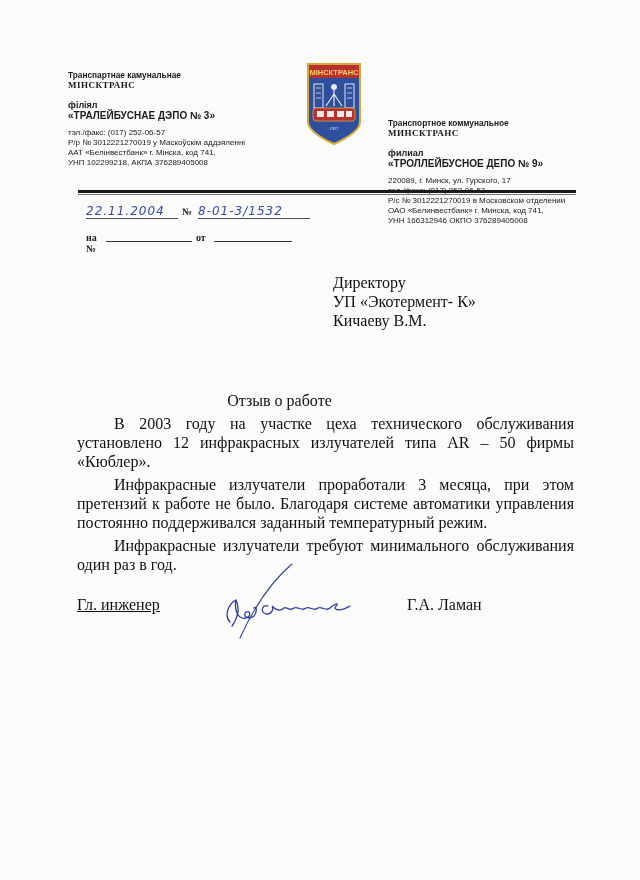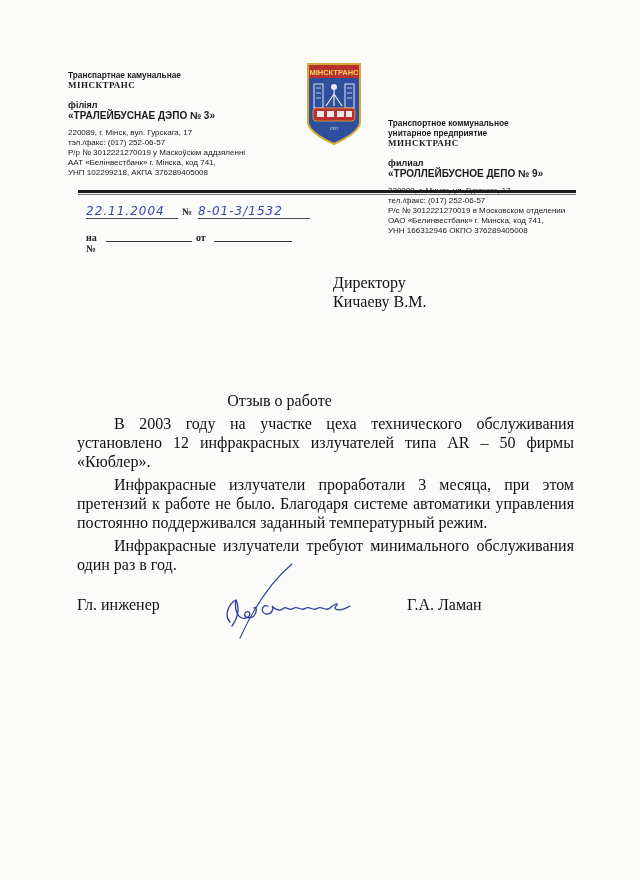--- a/index.html
+++ b/index.html
@@ -44,36 +44,35 @@
   .ref-line2 { position: absolute; left: 128px; top: 0; width: 78px; }
 
   .addressee { position: absolute; left: 333px; top: 273px; font-size: 16px; line-height: 19px; }
 
   .title { position: absolute; left: 0; width: 559px; top: 392px; text-align: center; font-size: 16px; }
 
   .body-text { position: absolute; left: 77px; width: 497px; top: 414px; font-size: 16px; line-height: 19px; text-align: justify; }
   .body-text p { margin: 0 0 4px 0; text-indent: 37px; }
 
   .sign-row { position: absolute; top: 596px; left: 77px; width: 500px; font-size: 16px; }
-  .sign-role { position: absolute; left: 0; top: 0; }
+  .sign-role { position: absolute; left: 0; top: 0; text-decoration: underline; }
   .sign-name { position: absolute; left: 330px; top: 0; }
   .signature { position: absolute; left: 210px; top: 560px; width: 180px; height: 80px; }
 </style>
 </head>
 <body>
 
 <div class="page">
 
   <div class="lh-block lh-left">
     <div class="lh-org">Транспартнае камунальнае</div>
     <div class="lh-brand">МІНСКТРАНС</div>
     <div class="lh-branch">філіял</div>
     <div class="lh-depot">«ТРАЛЕЙБУСНАЕ ДЭПО № 3»</div>
     <div class="lh-addr">
-      <div>220089, г. Мінск, вул. Гурскага, 17</div>
       <div>тэл./факс: (017) 252-06-57</div>
       <div>Р/р № 3012221270019 у Маскоўскім аддзяленні</div>
       <div>ААТ «Белінвестбанк» г. Мінска, код 741,</div>
       <div>УНП 102299218, АКПА 376289405008</div>
     </div>
   </div>
 
   <svg class="emblem" viewBox="0 0 60 86">
     <path d="M4 4 H56 V62 Q56 72 30 84 Q4 72 4 62 Z" fill="#2d4f9e" stroke="#d6a93a" stroke-width="2"></path>
     <rect x="5" y="5" width="50" height="13" fill="#b8312f"></rect>
@@ -86,21 +85,20 @@
     <rect x="9" y="48" width="42" height="13" rx="3" fill="#b8312f" stroke="#d6a93a" stroke-width="0.8"></rect>
     <rect x="13" y="51" width="7" height="6" fill="#e8e8e8"></rect>
     <rect x="23" y="51" width="7" height="6" fill="#e8e8e8"></rect>
     <rect x="33" y="51" width="7" height="6" fill="#e8e8e8"></rect>
     <rect x="42" y="51" width="6" height="6" fill="#e8e8e8"></rect>
     <text x="30" y="70" font-size="4.5" text-anchor="middle" fill="#e8e8e8" font-family="Liberation Serif, serif">1927</text>
   </svg>
 
   <div class="lh-block lh-right">
     <div class="lh-org">Транспортное коммунальное</div>
-    <div class="lh-org">унитарное предприятие</div>
     <div class="lh-brand">МИНСКТРАНС</div>
     <div class="lh-branch">филиал</div>
     <div class="lh-depot">«ТРОЛЛЕЙБУСНОЕ ДЕПО № 9»</div>
     <div class="lh-addr">
       <div>220089, г. Минск, ул. Гурского, 17</div>
       <div>тел./факс: (017) 252-06-57</div>
       <div>Р/с № 3012221270019 в Московском отделении</div>
       <div>ОАО «Белинвестбанк» г. Минска, код 741,</div>
       <div>УНН 166312946 ОКПО 376289405008</div>
     </div>
@@ -117,20 +115,21 @@
 
   <div class="ref-row">
     <span class="ref-label">на №</span>
     <span class="ref-line1 blank"></span>
     <span class="ref-from">от</span>
     <span class="ref-line2 blank"></span>
   </div>
 
   <div class="addressee">
     <div>Директору</div>
+    <div>УП «Экотермент- К»</div>
     <div>Кичаеву В.М.</div>
   </div>
 
   <div class="title">Отзыв о работе</div>
 
   <div class="body-text">
     <p>В 2003 году на участке  цеха технического обслуживания установлено 12 инфракрасных  излучателей типа AR – 50 фирмы «Кюблер».</p>
     <p>Инфракрасные излучатели проработали 3 месяца, при этом претензий к работе не было. Благодаря системе автоматики управления постоянно поддерживался заданный температурный режим.</p>
     <p>Инфракрасные излучатели требуют минимального обслуживания один раз в год.</p>
   </div>

